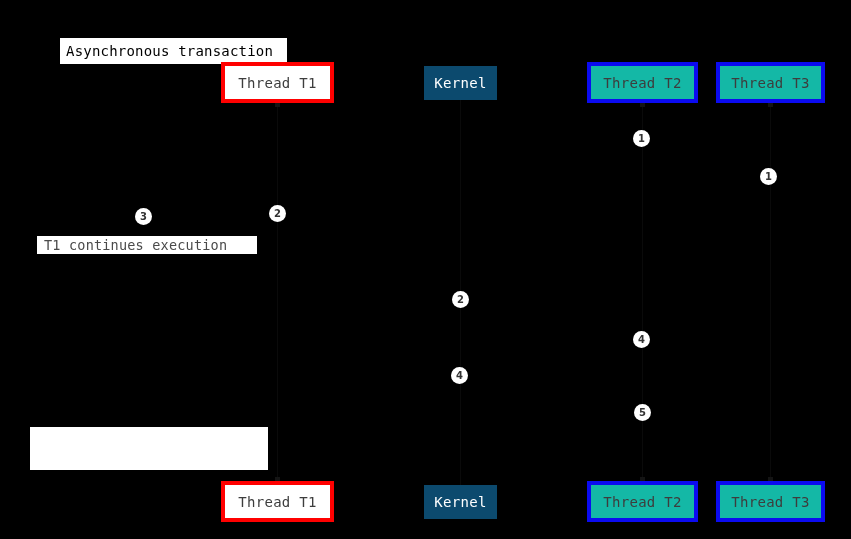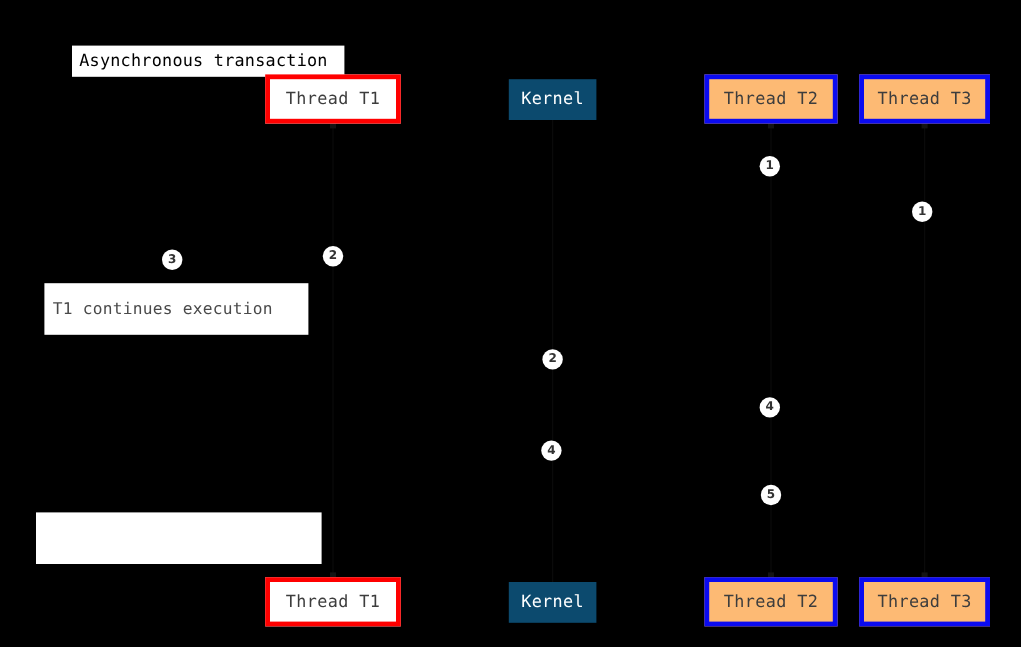--- a/index.html
+++ b/index.html
@@ -34,21 +34,21 @@
     padding-left: 6px;
     color: #000000;
     font-size: 14px;
     letter-spacing: 0.2px;
     margin-left: 32px;
   }
   .note-cont {
     left: 37px;
     top: 236px;
     width: 220px;
-    height: 43px;
+    height: 18px;
     padding-left: 7px;
     color: #4a4a4a;
     font-size: 13.5px;
     letter-spacing: 0.2px;
   }
   .note-empty {
     left: 30px;
     top: 427px;
     width: 238px;
     height: 43px;
@@ -66,21 +66,21 @@
     font-size: 14px;
     letter-spacing: 0.3px;
   }
   .part-red {
     border: 4px solid #ff0000;
     background: #ffffff;
     color: #3d3d3d;
   }
   .part-blue-outline {
     border: 4px solid #0b0bf0;
-    background: #fdba74;
+    background: #14b8a6;
     color: #3d3d3d;
   }
   .part-blue-solid {
     background: #0c4a6e;
     border: none;
     color: #ffffff;
   }
 
   
   .t1-top   { left: 221px; top: 62px;  width: 113px; height: 41px; }

